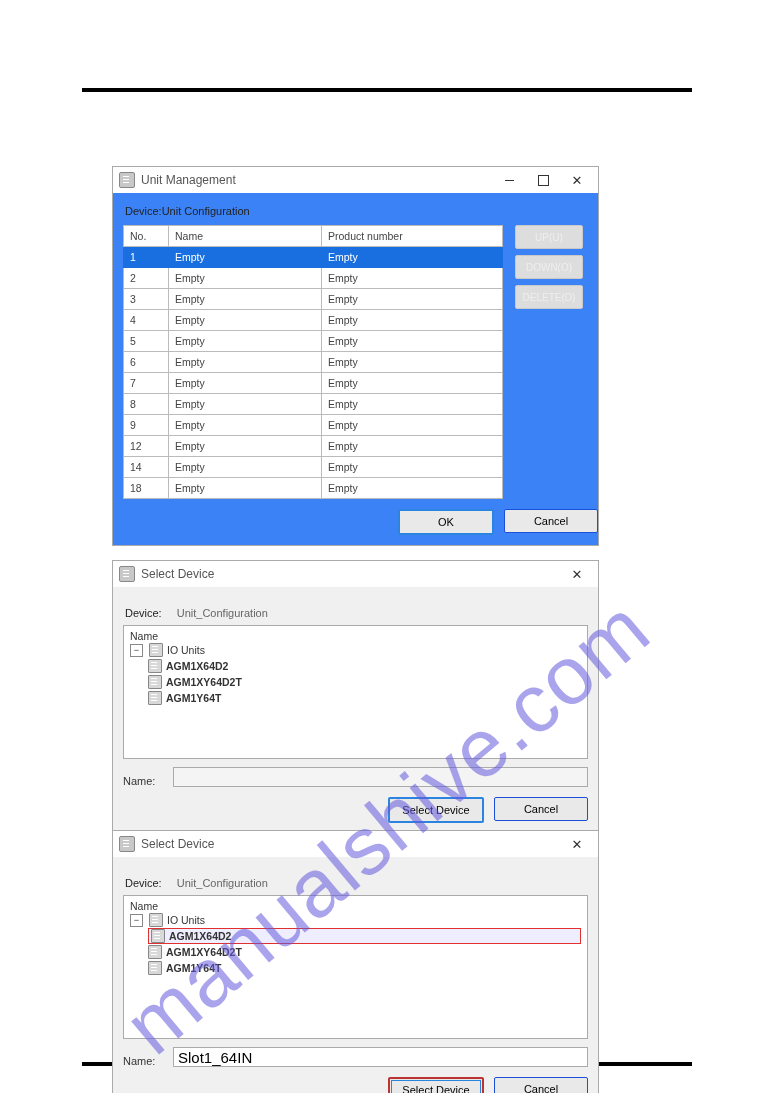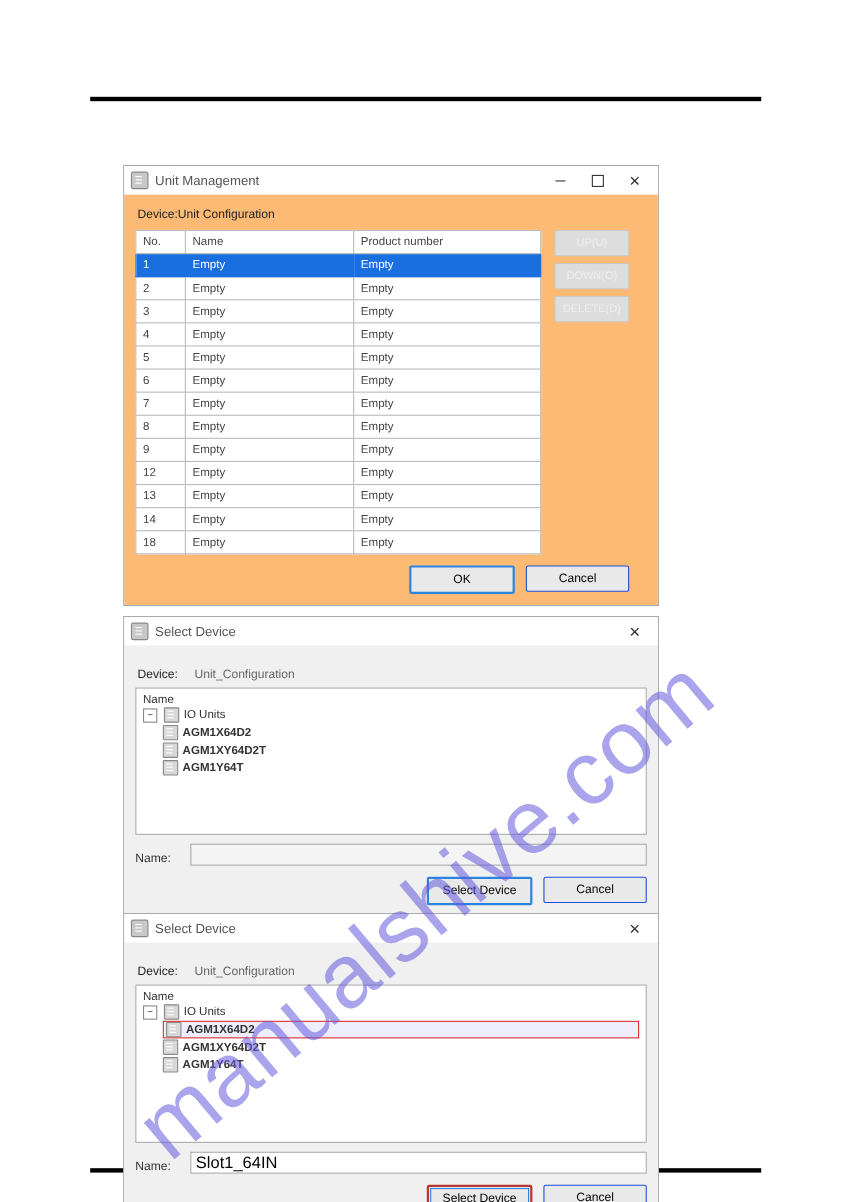--- a/index.html
+++ b/index.html
@@ -88,27 +88,27 @@
     font-family: Arial, sans-serif;
     font-size: 11px;
     color: #333;
     cursor: default;
   }
   .tb-btn.min::before { content: ""; width: 9px; height: 1px; background:#333; }
   .tb-btn.max::before { content: ""; width: 9px; height: 9px; border:1px solid #333; }
   .tb-btn.close { font-size: 13px; }
 
   .w-body {
-    padding: 8px 26px 10px 10px;
-    background: #fdba74;
+    padding: 8px 0 10px 10px;
+    background: #3b82f6;
   }
   .row-label { margin: 4px 0 8px 2px; color:#222; }
 
   
-  .w1 { left: 30px; top: 30px; width: 485px; }
+  .w1 { left: 30px; top: 46px; width: 485px; }
   .w1 .table-wrap { display:flex; }
   .w1 table {
     border-collapse: collapse;
     width: 380px;
     background: #fff;
     font-size: 10.5px;
   }
   .w1 th, .w1 td {
     border: 1px solid #bbb;
     padding: 2px 6px;
@@ -293,25 +293,20 @@
                   <td class="no">9</td>
                   <td class="name">Empty</td>
                   <td>Empty</td>
                 </tr>
                 <tr>
                   <td class="no">12</td>
                   <td class="name">Empty</td>
                   <td>Empty</td>
                 </tr>
                 <tr>
-                  <td class="no">13</td>
-                  <td class="name">Empty</td>
-                  <td>Empty</td>
-                </tr>
-                <tr>
                   <td class="no">14</td>
                   <td class="name">Empty</td>
                   <td>Empty</td>
                 </tr>
                 <tr>
                   <td class="no">18</td>
                   <td class="name">Empty</td>
                   <td>Empty</td>
                 </tr>
               </tbody>

